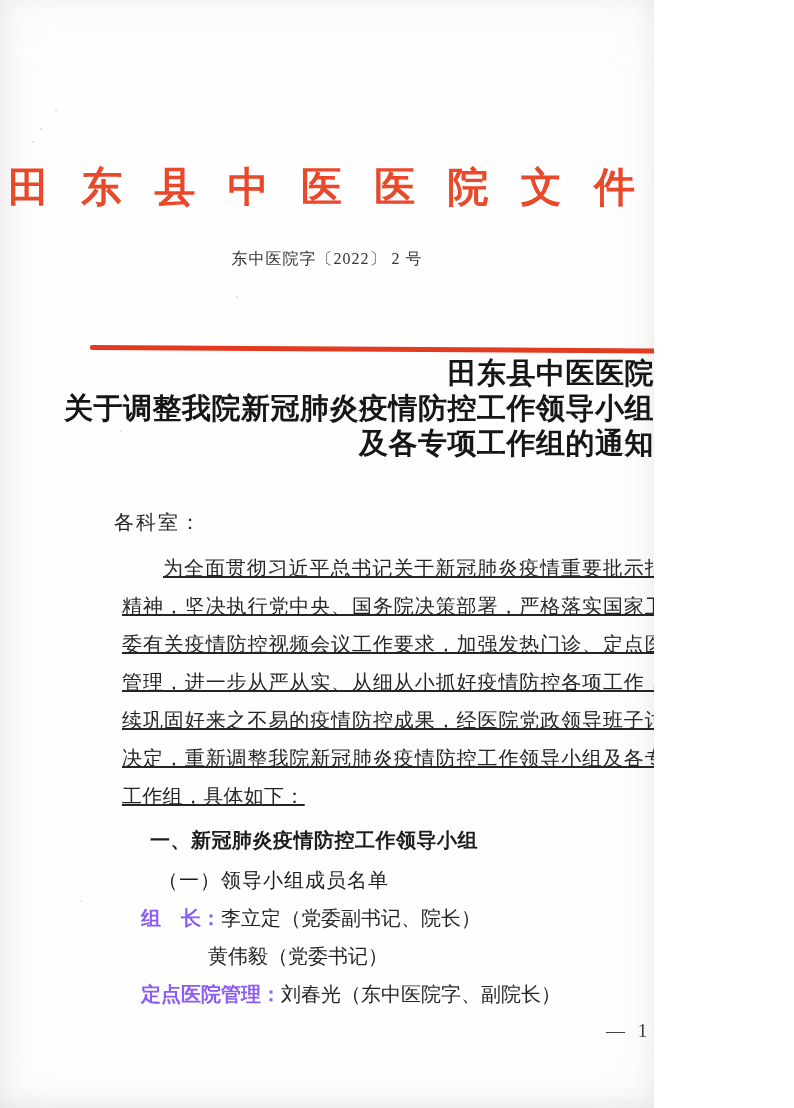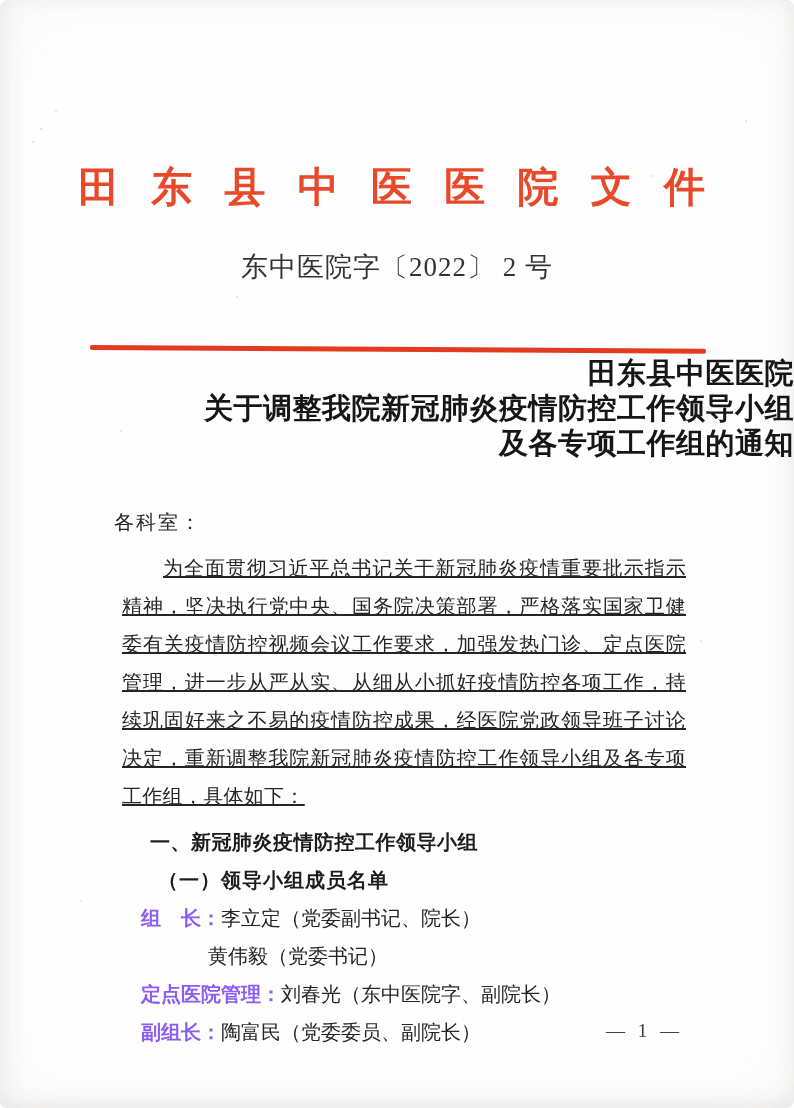--- a/index.html
+++ b/index.html
@@ -2,31 +2,30 @@
 <html lang="zh"><head>
 <meta charset="utf-8">
 <style>
   html, body {
     margin: 0;
     padding: 0;
     background: #ffffff;
   }
   .page {
     position: relative;
-    width: 794px;
+    width: 654px;
     height: 1108px;
     background: #fefefe;
     overflow: hidden;
     font-family: "Liberation Serif", "DejaVu Serif", serif;
     color: #262626;
     box-shadow: inset 0 0 70px rgba(120,110,100,0.05),
                 inset 12px 0 18px rgba(90,80,70,0.04),
                 inset -10px 0 14px rgba(90,80,70,0.03),
                 inset 0 -12px 16px rgba(90,80,70,0.04);
-    border-radius: 7px;
   }
   
   .page::after {
     content: "";
     position: absolute;
     left: 0; top: 0;
     width: 2px; height: 2px;
     border-radius: 50%;
     background: transparent;
     box-shadow:
@@ -51,21 +50,21 @@
     font-weight: 700;
     letter-spacing: 11px;
     color: #e8492b;
     white-space: nowrap;
   }
   .doc-no {
     position: absolute;
     top: 249px;
     left: 0; right: 0;
     text-align: center;
-    font-size: 27px;
+    font-size: 16px;
     letter-spacing: 1px;
     color: #333333;
   }
   .red-rule {
     position: absolute;
     top: 345px;
     left: 90px;
     width: 616px;
     height: 5px;
     background: #e23b20;
@@ -97,28 +96,28 @@
     letter-spacing: 2px;
   }
   .opening-para {
     margin: 8px;
     text-indent: 41px;
     text-align: justify;
     letter-spacing: 0.3px;
     text-decoration: underline;
   }
   .sec-heading {
-    font-family: Liberation Serif, serif;
+    font-family: Liberation Mono, monospace;
     font-weight: 700;
     color: #1c1c1c;
     padding-left: 36px;
     letter-spacing: 0.5px;
   }
   .subsec-heading {
-    font-weight: 700;
+    font-weight: 400;
     color: #1c1c1c;
     padding-left: 44px;
     letter-spacing: 1px;
   }
   .roster {
     padding-left: 27px;
   }
   .roster-row { white-space: nowrap; }
   .roster-row .role {
     font-family: "Liberation Sans", "DejaVu Sans", sans-serif;
@@ -168,22 +167,19 @@
     <div class="roster">
       <div class="roster-row">
         <span class="role">组　长：</span><span>李立定（党委副书记、院长）</span>
       </div>
       <div class="roster-row indented">
         <span>黄伟毅（党委书记）</span>
       </div>
       <div class="roster-row">
         <span class="role">定点医院管理：</span><span>刘春光（东中医院字、副院长）</span>
       </div>
-      <div class="roster-row">
-        <span class="role">副组长：</span><span>陶富民（党委委员、副院长）</span>
-      </div>
     </div>
 
   </div>
 
   <div class="page-no">— 1 —</div>
 
 </div>
 
 </body></html>

